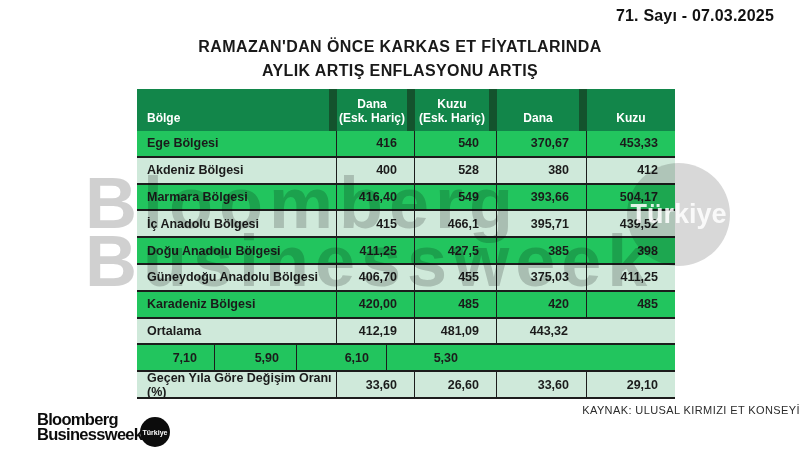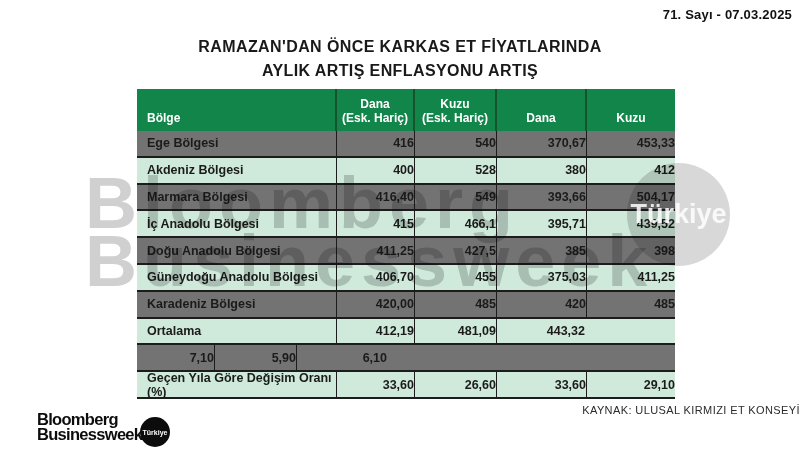--- a/index.html
+++ b/index.html
@@ -1,39 +1,39 @@
 <!DOCTYPE html>
 <html><head>
 <meta charset="utf-8">
 <style>
   * { margin:0; padding:0; box-sizing:border-box; }
   html,body { width:800px; height:450px; }
   body { font-family:"Liberation Sans","DejaVu Sans",sans-serif; background:#ffffff; position:relative; overflow:hidden; color:#1a1a1a; }
 
-  .issue { position:absolute; top:7px; right:8px; font-size:13px; font-weight:bold; color:#111; letter-spacing:0.2px; }
+  .issue { position:absolute; top:7px; right:26px; font-size:16px; font-weight:bold; color:#111; letter-spacing:0.2px; }
 
   .title { position:absolute; top:35px; left:0; right:0; text-align:center; font-size:16px; font-weight:bold; color:#191919; line-height:24px; letter-spacing:0.4px; }
 
   .table-wrap { position:absolute; left:137px; top:89px; width:538px; }
 
   .thead { display:flex; height:42px; background:#12864a; }
-  .thead .hcell { display:flex; flex-direction:column; justify-content:flex-end; align-items:center; padding-bottom:6px; color:#ffffff; font-size:12px; font-weight:bold; line-height:14px; text-align:center; border-right:2px solid #14532d; }
+  .thead .hcell { display:flex; flex-direction:column; justify-content:flex-end; align-items:center; padding-bottom:6px; color:#ffffff; font-size:12px; font-weight:bold; line-height:14px; text-align:center; border-right:8px solid #14532d; }
   .thead .hcell:last-child { border-right:none; }
   .thead .hcell.c0 { align-items:flex-start; padding-left:10px; }
 
-  .tbody .row { display:flex; height:26.8px; border-bottom:2px solid #1c1c1c; background:#737373; }
+  .tbody .row { display:flex; height:26.8px; border-bottom:2px solid #1c1c1c; background:#22c55e; }
   .tbody .row:nth-child(even) { background:#cfe9da; }
   .cell { display:flex; align-items:center; font-size:12.5px; font-weight:bold; color:#1b1b1b; border-right:1.5px solid #1c1c1c; }
   .cell:last-child { border-right:none; }
   .c0 { width:200px; justify-content:flex-start; padding-left:10px; }
   .c1 { width:78px; }
   .c2 { width:82px; }
   .c3 { width:90px; }
   .c4 { width:88px; }
-  .cell.num { justify-content:flex-end; }
+  .cell.num { justify-content:flex-end; padding-right:17px; }
 
   .source { position:absolute; top:404px; left:0; right:0; text-align:right; font-size:11px; font-weight:normal; color:#2b2b2b; letter-spacing:0.4px; }
 
   .logo { position:absolute; left:37px; top:412px; }
   .logo .l1, .logo .l2 { font-size:16.5px; font-weight:bold; color:#0c0c0c; line-height:15px; letter-spacing:-0.7px; }
   .logo-badge { position:absolute; left:140px; top:417px; width:30px; height:30px; border-radius:50%; background:#0c0c0c; display:flex; align-items:center; justify-content:center; color:#ffffff; font-size:7px; font-weight:bold; }
 
   .watermark-text { position:absolute; left:85px; top:174px; font-size:72px; font-weight:bold; line-height:58px; letter-spacing:6px; color:#8a8a8a; opacity:0.40; mix-blend-mode:multiply; white-space:nowrap; pointer-events:none; }
   .watermark-circle { position:absolute; left:627px; top:163px; width:103px; height:103px; border-radius:50%; background:#999999; opacity:0.38; mix-blend-mode:multiply; pointer-events:none; }
   .watermark-badge-label { position:absolute; left:627px; top:163px; width:103px; height:103px; display:flex; align-items:center; justify-content:center; color:rgba(255,255,255,0.85); font-size:27px; font-weight:bold; pointer-events:none; }
@@ -121,20 +121,21 @@
     <div class="row">
       <div class="cell c0">Ortalama</div>
       <div class="cell c1 num">412,19</div>
       <div class="cell c2 num">481,09</div>
       <div class="cell c4 num">443,32</div>
     </div>
     <div class="row">
       <div class="cell c1 num">7,10</div>
       <div class="cell c2 num">5,90</div>
       <div class="cell c3 num">6,10</div>
+      <div class="cell c4 num">5,30</div>
     </div>
     <div class="row">
       <div class="cell c0">Geçen Yıla Göre Değişim Oranı (%)</div>
       <div class="cell c1 num">33,60</div>
       <div class="cell c2 num">26,60</div>
       <div class="cell c3 num">33,60</div>
       <div class="cell c4 num">29,10</div>
     </div>
   </div>
 </div>

